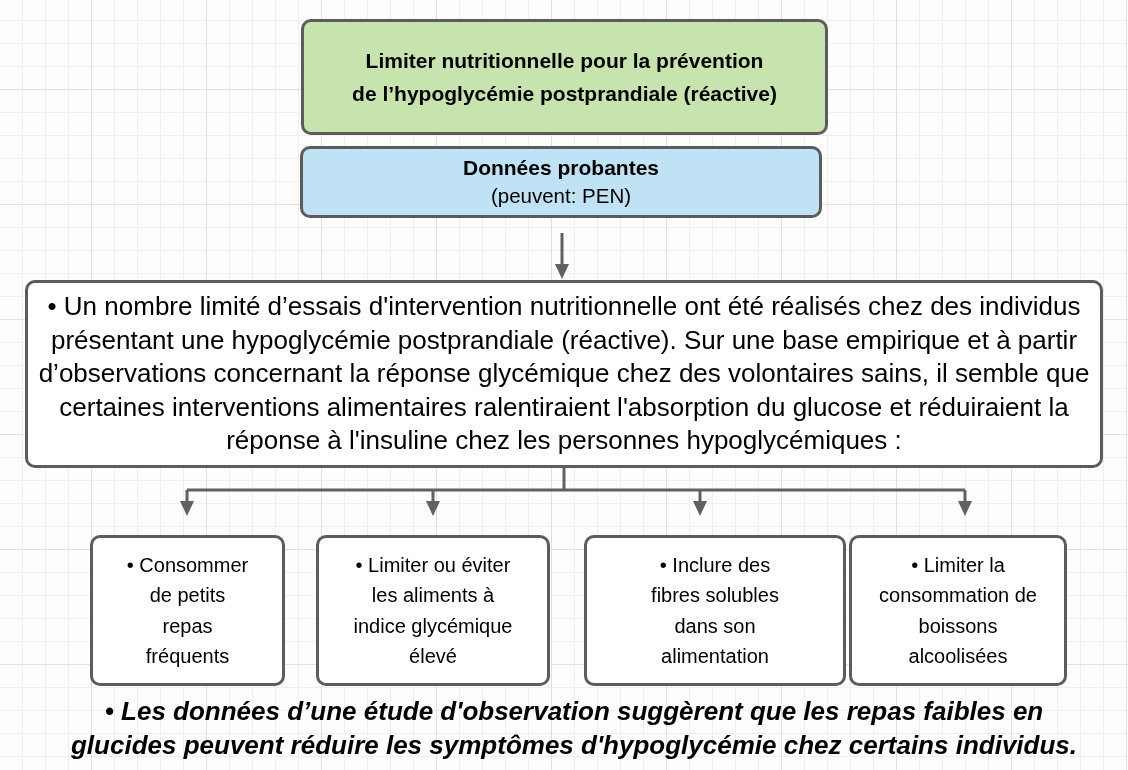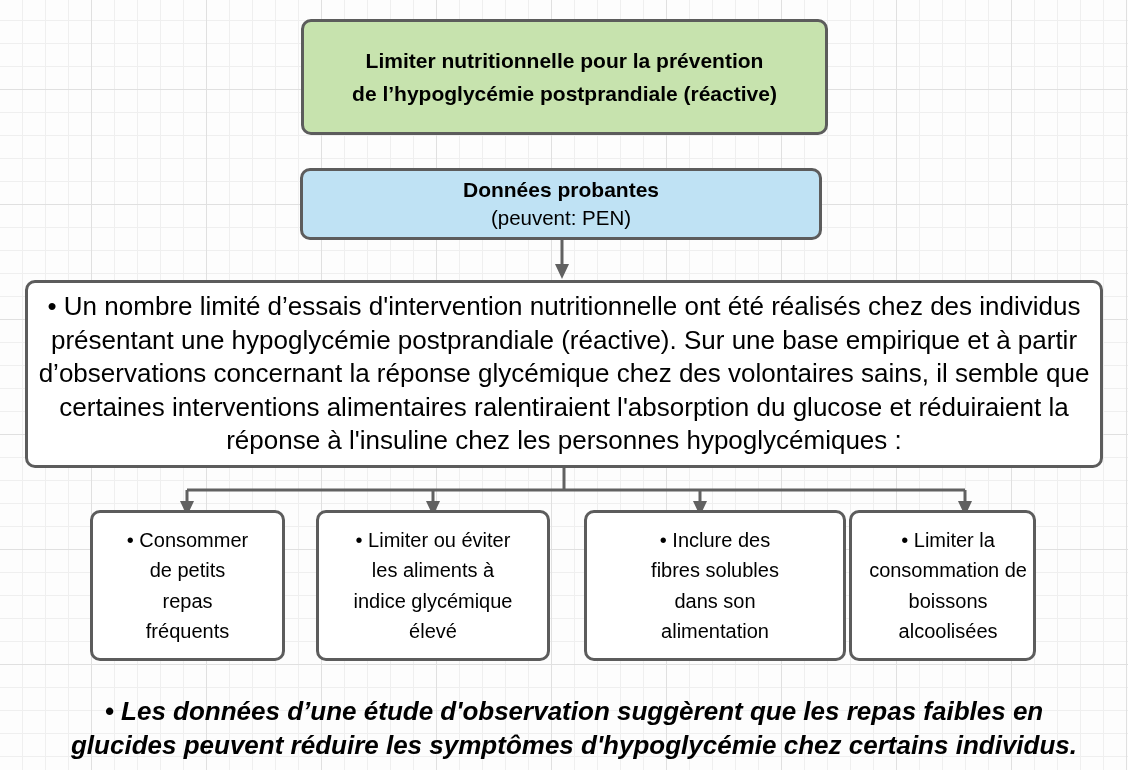--- a/index.html
+++ b/index.html
@@ -32,38 +32,38 @@
     justify-content: center;
     text-align: center;
     background: #fff;
   }
   .multiline { white-space: pre-line; }
   .title-box {
     left: 301px; top: 19px; width: 527px; height: 116px;
     font-weight: bold; font-size: 21px; line-height: 33px;
   }
   .evidence-box {
-    left: 300px; top: 168px; width: 522px; height: 72px;
+    left: 300px; top: 146px; width: 522px; height: 72px;
     font-size: 20.5px; line-height: 28px;
   }
   .evidence-box .ev-title { font-weight: bold; font-size: 21px; }
   .summary-box {
     left: 25px; top: 280px; width: 1078px; height: 188px;
     font-size: 26px; line-height: 33.4px;
     padding: 0 0;
   }
   .intervention {
-    top: 510px; height: 151px;
+    top: 535px; height: 151px;
     font-size: 20px; line-height: 30.5px;
     padding: 0 6px;
   }
   .iv-0 { left: 90px;  width: 195px; }
   .iv-1 { left: 316px; width: 234px; }
   .iv-2 { left: 584px; width: 262px; }
-  .iv-3 { left: 849px; width: 187px; align-items: flex-end; }
+  .iv-3 { left: 849px; width: 218px; }
   .footnote {
     position: absolute;
     left: 20px; top: 694px; width: 1108px;
     text-align: center;
     font-weight: bold; font-style: italic;
     font-size: 26px; line-height: 34px;
   }
   .connector-layer {
     position: absolute;
     left: 0; top: 0; width: 1128px; height: 770px;

